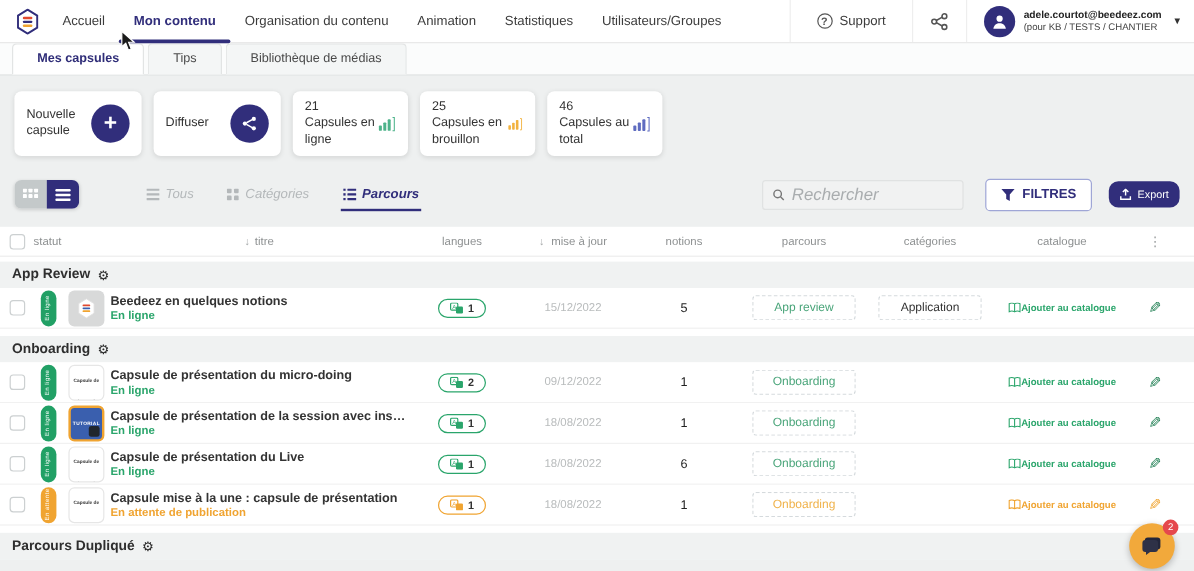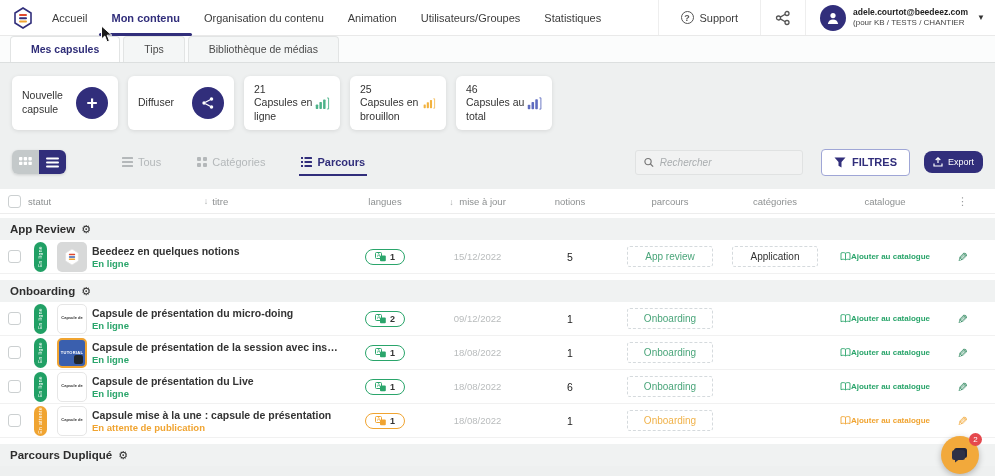--- a/index.html
+++ b/index.html
@@ -67,31 +67,31 @@
     display:flex; align-items:center; justify-content:center; flex:0 0 auto;
   }
   .stat-text { font-size:10.5px; color:#333; line-height:1.3; }
   .stat-count { font-size:10.5px; color:#333; }
   
   .filterrow { display:flex; align-items:center; margin:18px 12px 0 12px; height:28px; }
   .viewtoggle { display:flex; border-radius:6px; overflow:hidden; box-shadow:0 1px 3px rgba(0,0,0,.15); }
   .vt-cell { width:27px; height:24px; display:flex; align-items:center; justify-content:center; cursor:pointer; }
   .vt-grid { background:#c4c9ca; }
   .vt-list { background:#312e7b; }
-  .ftabs { display:flex; align-items:center; gap:36px; margin-left:56px; }
+  .ftabs { display:flex; align-items:center; gap:28px; margin-left:56px;font-style:italic; }
   .fmode { display:flex; align-items:center; gap:5px; font-size:11px; color:#b4b8ba; cursor:pointer; position:relative; }
   .fmode.active { color:#312e7b; font-weight:bold; }
   .fmode.active::after { content:""; position:absolute; left:-2px; right:-2px; bottom:-8px; height:2px; background:#312e7b; }
   .fspacer { flex:1; }
   .search {
     width:168px; height:25px; background:#f1f2f2; border:1px solid #e0e2e2; border-radius:3px;
     display:flex; align-items:center; padding:0 8px; gap:6px; margin-right:18px;
   }
   .search input {
-    border:none; outline:none; background:transparent; font-size:10px; width:100%;
+    border:none; outline:none; background:transparent; font-size:14px; width:100%;
     font-style:italic; color:#555; font-family:"Liberation Sans", sans-serif;
   }
   .search input::placeholder { color:#a9adaf; font-style:italic; }
   .btn-filtres {
     display:flex; align-items:center; gap:6px; height:27px; padding:0 12px;
     background:#fff; border:1px solid #9fa6d6; border-radius:4px; color:#312e7b;
     font-size:11px; font-weight:bold; cursor:pointer; margin-right:14px;
     font-family:"Liberation Sans", sans-serif;
   }
   .btn-export {
@@ -183,22 +183,22 @@
         <rect x="6" y="7" width="8" height="2" rx="1" fill="#e0492f"></rect>
         <rect x="6" y="10.2" width="8" height="2" rx="1" fill="#312e7b"></rect>
         <rect x="6" y="13.4" width="8" height="2" rx="1" fill="#f0a431"></rect>
       </svg>
     </div>
     <nav class="mainnav">
       <span class="nav-item">Accueil</span>
       <span class="nav-item active">Mon contenu</span>
       <span class="nav-item">Organisation du contenu</span>
       <span class="nav-item">Animation</span>
+      <span class="nav-item">Statistiques</span>
       <span class="nav-item">Utilisateurs/Groupes</span>
-      <span class="nav-item">Statistiques</span>
     </nav>
     <div class="topbar-right">
       <div class="tsep"></div>
       <div class="support">
         <span class="qmark">?</span>
         <span>Support</span>
       </div>
       <div class="tsep"></div>
       <div class="share-top">
         <svg width="16" height="16" viewBox="0 0 16 16">

